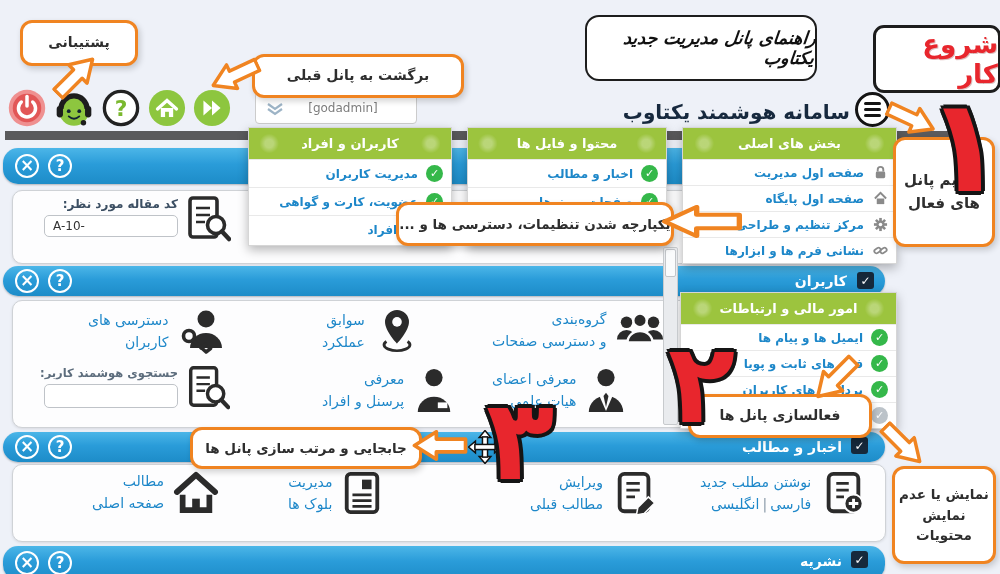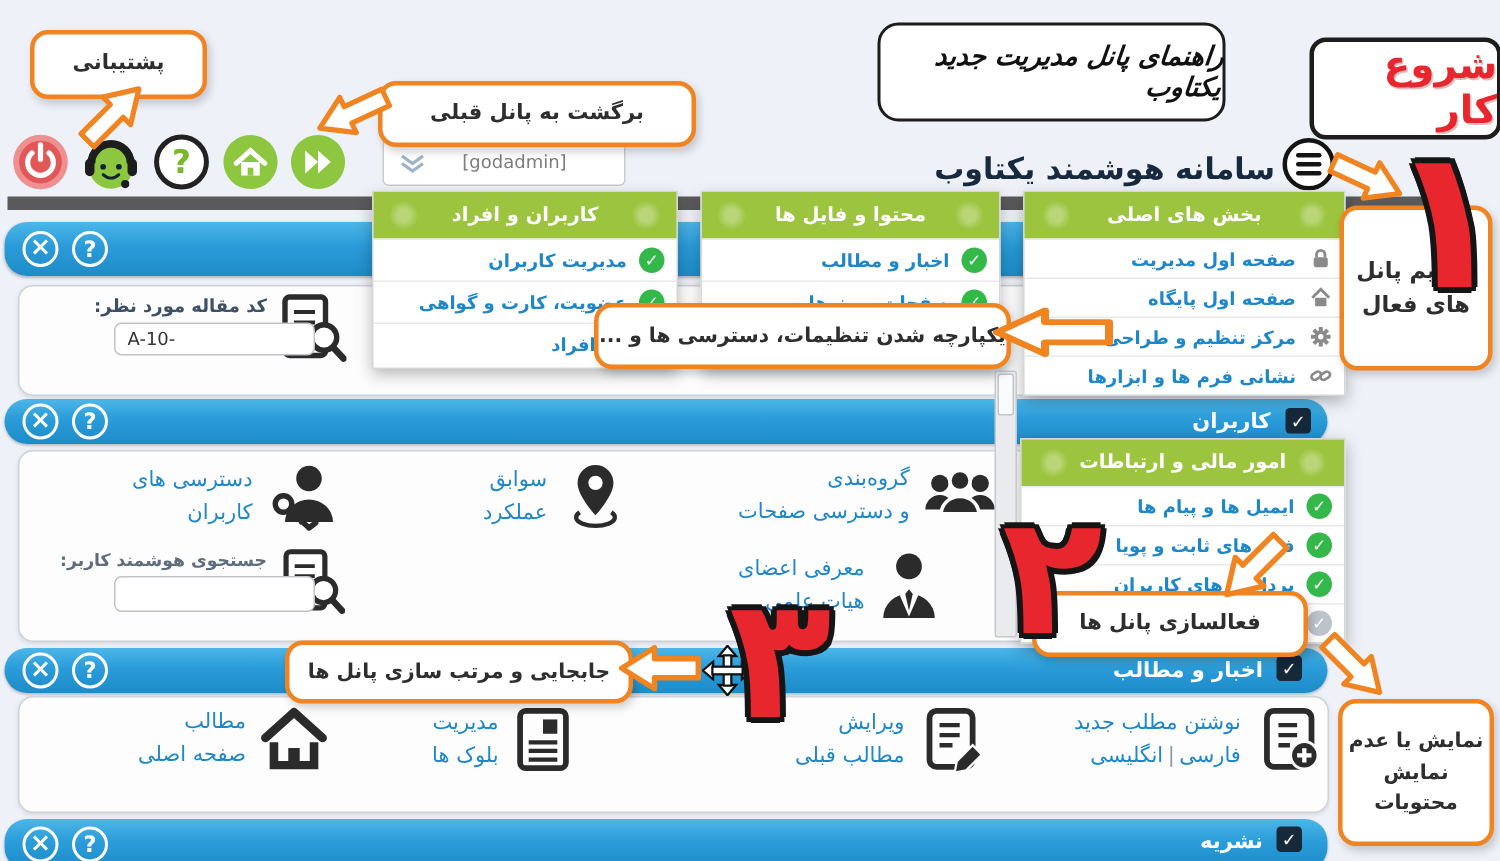--- a/index.html
+++ b/index.html
@@ -11,21 +11,21 @@
   .cbtn.x::before{content:"×";font-size:17px;line-height:1;margin-top:-2px;}
   .cbtn.q::before{content:"?";font-size:15px;line-height:1;}
   .bar-title{color:#fff;font-weight:bold;font-size:14px;z-index:2;direction:rtl;}
   .cbx{width:17px;height:17px;background:#16293b;border-radius:3px;z-index:2;display:flex;align-items:center;justify-content:center;cursor:pointer;}
   .cbx::before{content:"✓";color:#fff;font-size:12px;font-weight:bold;}
   
   .panelbox{background:#fdfdfe;border:1px solid #cfd2d6;border-radius:10px;box-shadow:0 1px 3px rgba(0,0,0,.10);z-index:1;}
   .pitem{direction:rtl;display:flex;align-items:center;gap:9px;z-index:2;}
   .picon{flex:none;display:flex;align-items:center;justify-content:center;}
   .plabel{font-size:14px;font-weight:normal;color:#1d87c9;text-align:right;line-height:1.6;white-space:nowrap;}
-  .field{background:#fff;border:1px solid #bfc3c8;border-radius:5px;font-size:12px;color:#333;padding:3px 8px;box-sizing:border-box;font-family:"DejaVu Sans",sans-serif;z-index:2;margin-left:32px;}
+  .field{background:#fff;border:1px solid #bfc3c8;border-radius:5px;font-size:12px;color:#333;padding:3px 8px;box-sizing:border-box;font-family:"DejaVu Sans",sans-serif;z-index:2;}
   .fieldlabel{font-size:11.5px;font-weight:bold;color:#44566b;text-align:right;direction:rtl;z-index:2;white-space:nowrap;}
   
   .menu{background:#fff;border:1px solid #d6d6d6;box-shadow:0 4px 10px rgba(0,0,0,.28);z-index:5;}
   .mhead{height:31px;background:#9cc43e;background-image:radial-gradient(circle 14px at 10% 50%,rgba(255,255,255,.30) 30%,transparent 70%),radial-gradient(circle 14px at 90% 50%,rgba(255,255,255,.30) 30%,transparent 70%);color:#fff;font-weight:bold;font-size:13px;display:flex;align-items:center;justify-content:center;direction:rtl;}
   .mitem{direction:rtl;display:flex;align-items:center;gap:8px;padding:0 8px;border-top:1px solid #e9e9e9;font-size:12px;font-weight:bold;color:#1d87c9;cursor:pointer;white-space:nowrap;}
   .check{width:17px;height:17px;border-radius:50%;background:#35b84a;flex:none;display:flex;align-items:center;justify-content:center;}
   .check::before{content:"✓";color:#fff;font-size:11px;font-weight:bold;}
   .check.gray{background:#bcc3c9;}
   .micon{flex:none;width:16px;height:16px;display:flex;align-items:center;justify-content:center;}
   
@@ -172,20 +172,30 @@
     <span class="picon">
         <svg width="42" height="48" viewBox="0 0 44 48">
           <circle cx="22" cy="11" r="9" fill="#2b2b2b"></circle>
           <path d="M4 47a18 17 0 0 1 36 0z" fill="#2b2b2b"></path>
           <path d="M22 25l-7 5 7 16 7-16z" fill="#fdfdfe"></path>
           <path d="M22 27l-2.6 3.2L22 42l2.6-11.8z" fill="#2b2b2b"></path>
         </svg>
       </span>
     <span class="plabel"><span>معرفی اعضای</span><br><span>هیات علمی</span></span>
   </div>
+  <div class="abs pitem" style="left:322px;top:366px;">
+    <span class="picon">
+        <svg width="42" height="48" viewBox="0 0 44 48">
+          <circle cx="22" cy="11" r="9" fill="#2b2b2b"></circle>
+          <path d="M5 47a17 16 0 0 1 34 0z" fill="#2b2b2b"></path>
+          <rect x="26" y="37" width="10" height="6" fill="#fdfdfe"></rect>
+        </svg>
+      </span>
+    <span class="plabel"><span>معرفی</span><br><span>پرسنل و افراد</span></span>
+  </div>
   <div class="abs" style="left:184px;top:364px;z-index:2;">
     <svg width="46" height="46" viewBox="0 0 48 48">
         <rect x="7" y="4" width="27" height="39" rx="3" fill="#fff" stroke="#2b2b2b" stroke-width="3.6"></rect>
         <path d="M13 14h14M13 21h14M13 28h9" stroke="#2b2b2b" stroke-width="2.6"></path>
         <circle cx="33" cy="31" r="8.5" fill="#fff" stroke="#2b2b2b" stroke-width="3.6"></circle>
         <path d="M39 37.5 46 45" stroke="#2b2b2b" stroke-width="4.5" stroke-linecap="round"></path>
       </svg>
   </div>
   <div class="abs fieldlabel" style="left:40px;top:366px;width:138px;color:#5d6d7d;">جستجوی هوشمند کاربر:</div>
   <input class="abs field" style="left: 44px; top: 384px; width: 134px; height: 24px;" value="">
@@ -202,21 +212,21 @@
           <polygon points="16,31.5 21.5,25 10.5,25"></polygon>
           <polygon points="0.5,16 7,10.5 7,21.5"></polygon>
           <polygon points="31.5,16 25,10.5 25,21.5"></polygon>
           <rect x="13.6" y="6.5" width="4.8" height="19"></rect>
           <rect x="6.5" y="13.6" width="19" height="4.8"></rect>
         </g>
       </svg>
   </div>
   <div class="abs panelbox" style="left:12px;top:464px;width:872px;height:76px;"></div>
 
-  <div class="abs pitem" style="left:716px;top:470px;">
+  <div class="abs pitem" style="left:700px;top:470px;">
     <span class="picon">
         <svg width="46" height="46" viewBox="0 0 48 48">
           <rect x="9" y="4" width="31" height="39" rx="5" fill="none" stroke="#2b2b2b" stroke-width="4"></rect>
           <path d="M17 14h13M17 21h13M17 28h8" stroke="#2b2b2b" stroke-width="3"></path>
           <circle cx="35" cy="35" r="9.5" fill="#2b2b2b" stroke="#fdfdfe" stroke-width="2"></circle>
           <path d="M35 30v10M30 35h10" stroke="#fff" stroke-width="3"></path>
         </svg>
       </span>
     <span class="plabel"><span>نوشتن مطلب جدید</span><br><span>فارسی</span><span class="sep">|</span><span>انگلیسی</span></span>
   </div>

